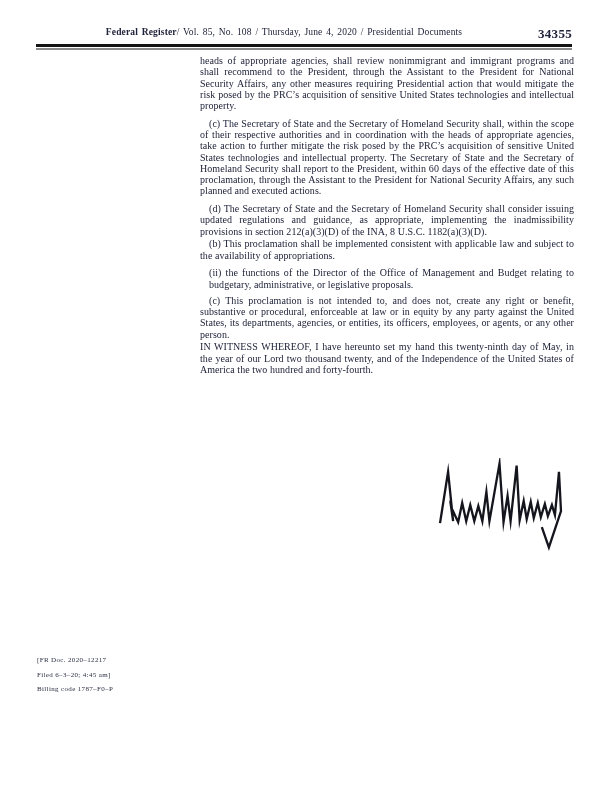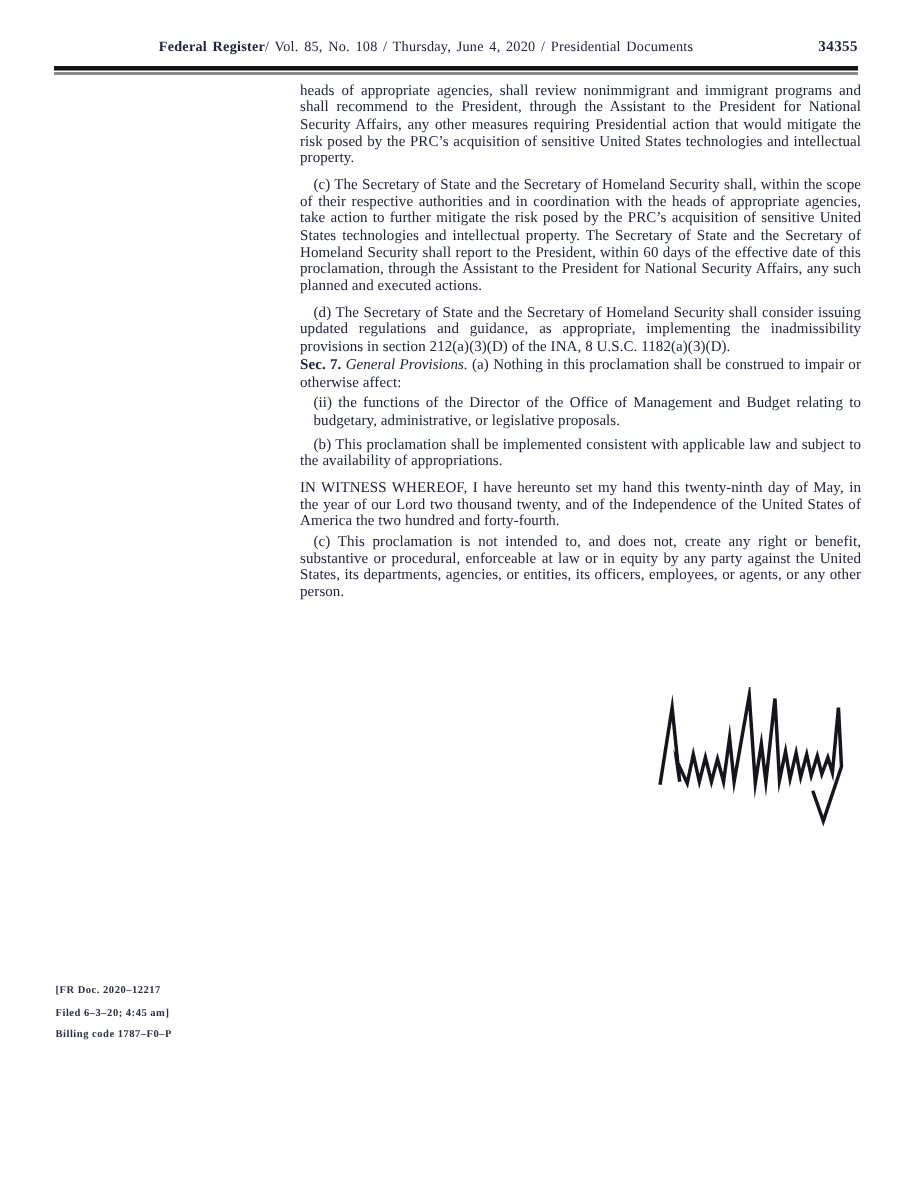--- a/index.html
+++ b/index.html
@@ -18,21 +18,21 @@
   .masthead{
     text-align:center;
     letter-spacing:.15px;
     word-spacing:1.2px;
     padding-right:40px;
   }
   .bold{font-weight:bold;}
   .italic{font-style:italic;}
   .page-number{
     position:absolute;right:0;top:-1px;
-    font-weight:bold;font-size:10px;letter-spacing:.3px;
+    font-weight:bold;font-size:13px;letter-spacing:.3px;
   }
   .header-rule{position:absolute;left:36px;right:36px;top:44px;}
   .rule-top{height:2.6px;background:#141414;margin-bottom:1.6px;}
   .rule-bottom{height:1.8px;background:#8a8a8a;}
   .body-col{
     position:absolute;left:200px;top:55px;width:374px;
     font-size:10px;line-height:11.25px;
     text-align:justify;
     letter-spacing:.05px;
     font-family:Liberation Serif, serif;
@@ -45,21 +45,20 @@
   .v-subclause{margin-left:9px;margin-bottom:5px;}
   .v-witness{margin-bottom:2px;}
   .signature-block{
     position:absolute;left:437px;top:458px;width:126px;height:94px;
   }
   .signature-block svg{display:block;width:100%;height:100%;}
   .footnotes{
     position:absolute;left:37px;top:653px;
     font-size:7px;line-height:14.5px;letter-spacing:.35px;
     color:#2a2e42;
-    font-weight:bold;
   }
 </style>
 </head>
 <body>
 
 <div class="page">
 
   <header class="page-header">
     <div class="masthead">
       <span class="bold">Federal Register</span><span>/ Vol. 85, No. 108 / Thursday, June 4, 2020 / Presidential Documents</span>
@@ -69,25 +68,24 @@
 
   <div class="header-rule">
     <div class="rule-top"></div>
     <div class="rule-bottom"></div>
   </div>
 
   <main class="body-col" id="doc-body">
       <p class="para v-continuation"><span>heads of appropriate agencies, shall review nonimmigrant and immigrant programs and shall recommend to the President, through the Assistant to the President for National Security Affairs, any other measures requiring Presidential action that would mitigate the risk posed by the PRC’s acquisition of sensitive United States technologies and intellectual property.</span></p>
       <p class="para v-indented"><span>(c) The Secretary of State and the Secretary of Homeland Security shall, within the scope of their respective authorities and in coordination with the heads of appropriate agencies, take action to further mitigate the risk posed by the PRC’s acquisition of sensitive United States technologies and intellectual property. The Secretary of State and the Secretary of Homeland Security shall report to the President, within 60 days of the effective date of this proclamation, through the Assistant to the President for National Security Affairs, any such planned and executed actions.</span></p>
       <p class="para v-indented-tight"><span>(d) The Secretary of State and the Secretary of Homeland Security shall consider issuing updated regulations and guidance, as appropriate, implementing the inadmissibility provisions in section 212(a)(3)(D) of the INA, 8 U.S.C. 1182(a)(3)(D).</span></p>
-      <p class="para v-section"><span class="bold">Sec. 7.</span><span> </span><span class="italic">General Provisions.</span><span> (a) Nothing in this proclamation shall be construed to impair or otherwise affect:</span></p>
+      <p class="para v-indented"><span>(b) This proclamation shall be implemented consistent with applicable law and subject to the availability of appropriations.</span></p>
       <p class="para v-subclause"><span>(ii) the functions of the Director of the Office of Management and Budget relating to budgetary, administrative, or legislative proposals.</span></p>
-      <p class="para v-indented"><span>(b) This proclamation shall be implemented consistent with applicable law and subject to the availability of appropriations.</span></p>
+      <p class="para v-indented-tight"><span>(c) This proclamation is not intended to, and does not, create any right or benefit, substantive or procedural, enforceable at law or in equity by any party against the United States, its departments, agencies, or entities, its officers, employees, or agents, or any other person.</span></p>
       <p class="para v-witness"><span>IN WITNESS WHEREOF, I have hereunto set my hand this twenty-ninth day of May, in the year of our Lord two thousand twenty, and of the Independence of the United States of America the two hundred and forty-fourth.</span></p>
-      <p class="para v-indented-tight"><span>(c) This proclamation is not intended to, and does not, create any right or benefit, substantive or procedural, enforceable at law or in equity by any party against the United States, its departments, agencies, or entities, its officers, employees, or agents, or any other person.</span></p>
     </main>
 
   <div class="signature-block">
     <svg viewBox="0 0 125 92" xmlns="http://www.w3.org/2000/svg">
       <path d="M3 64 L11 13 L16 62 L14 48 L21 63 L25 44 L29 62 L33 46 L37 62 L41 47 L45 62 L49 33 L52 62 L62 5 L66 63 L70 37 L73 62 L79 7 L82 61 L86 42 L89 60 L93 43 L96 59 L100 44 L103 58 L107 45 L110 57 L114 46 L117 56 L121 13 L123 52 L111 88 L104 68" fill="none" stroke="#15151d" stroke-width="2.3" stroke-linejoin="miter" stroke-miterlimit="12"></path>
     </svg>
   </div>
 
   <footer class="footnotes">
     <div>[FR Doc. 2020–12217</div>

